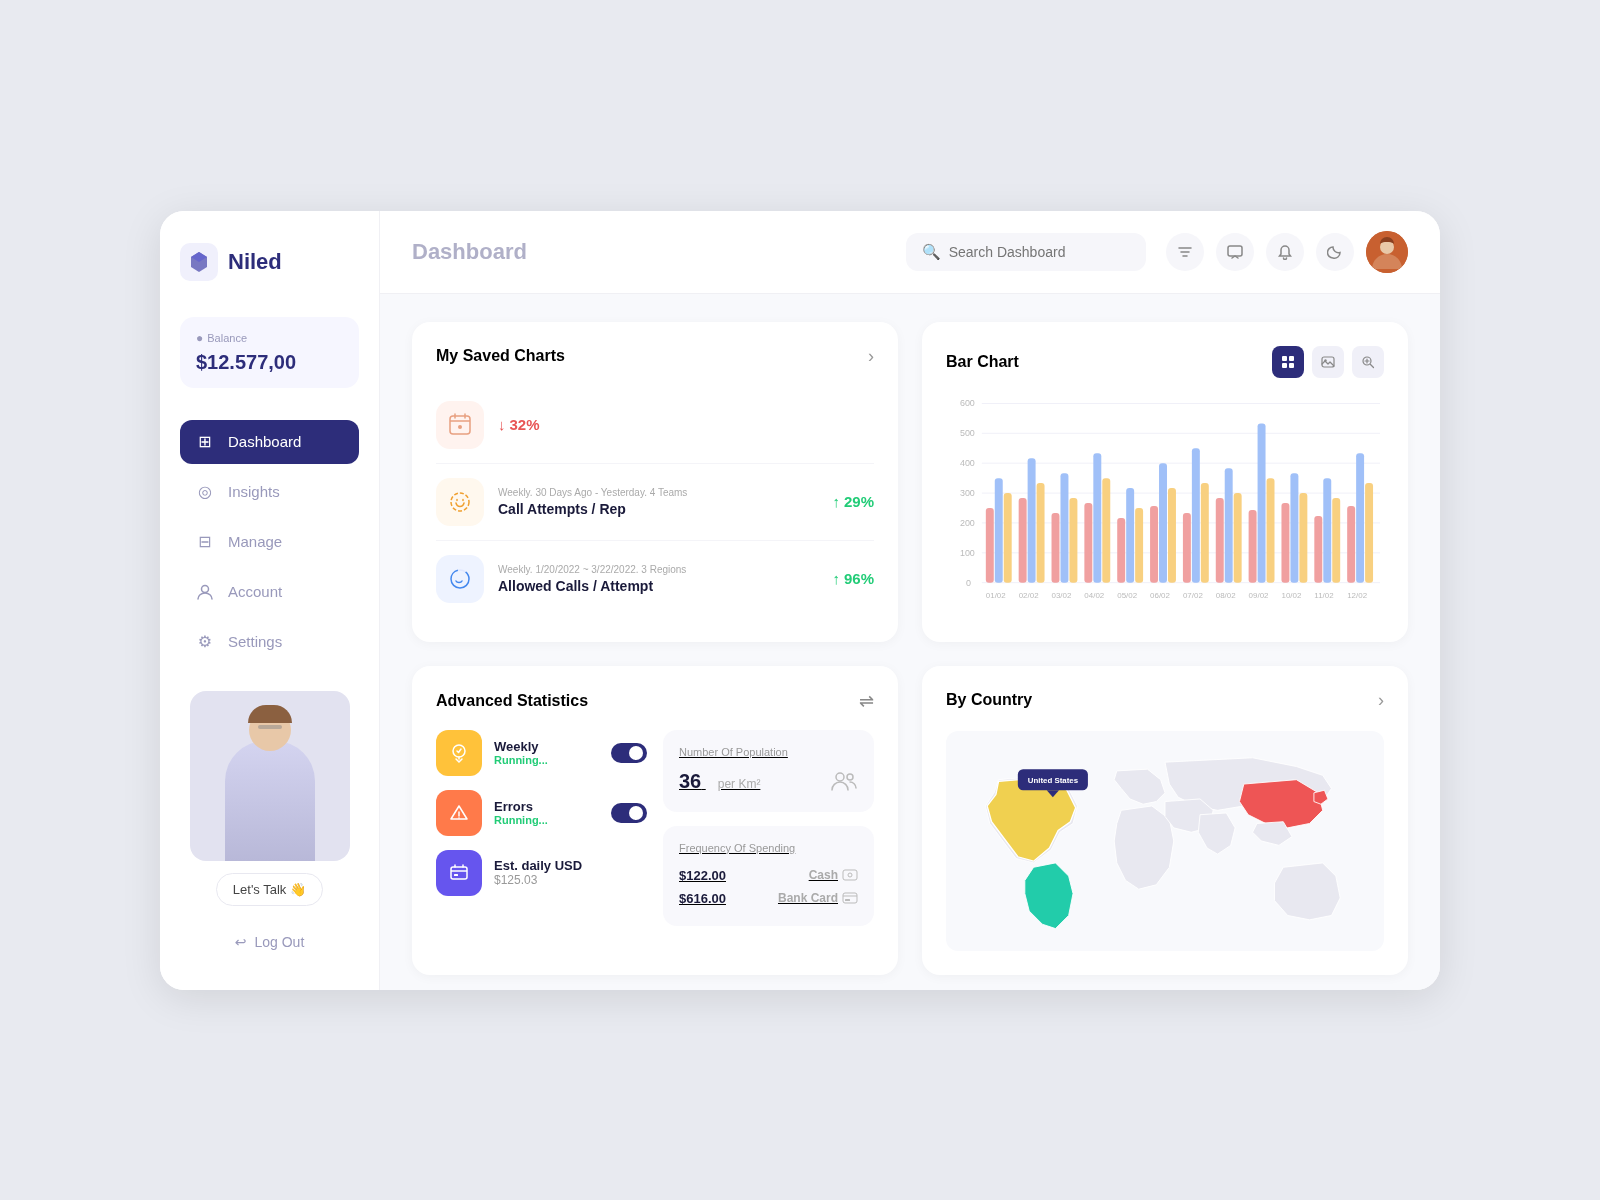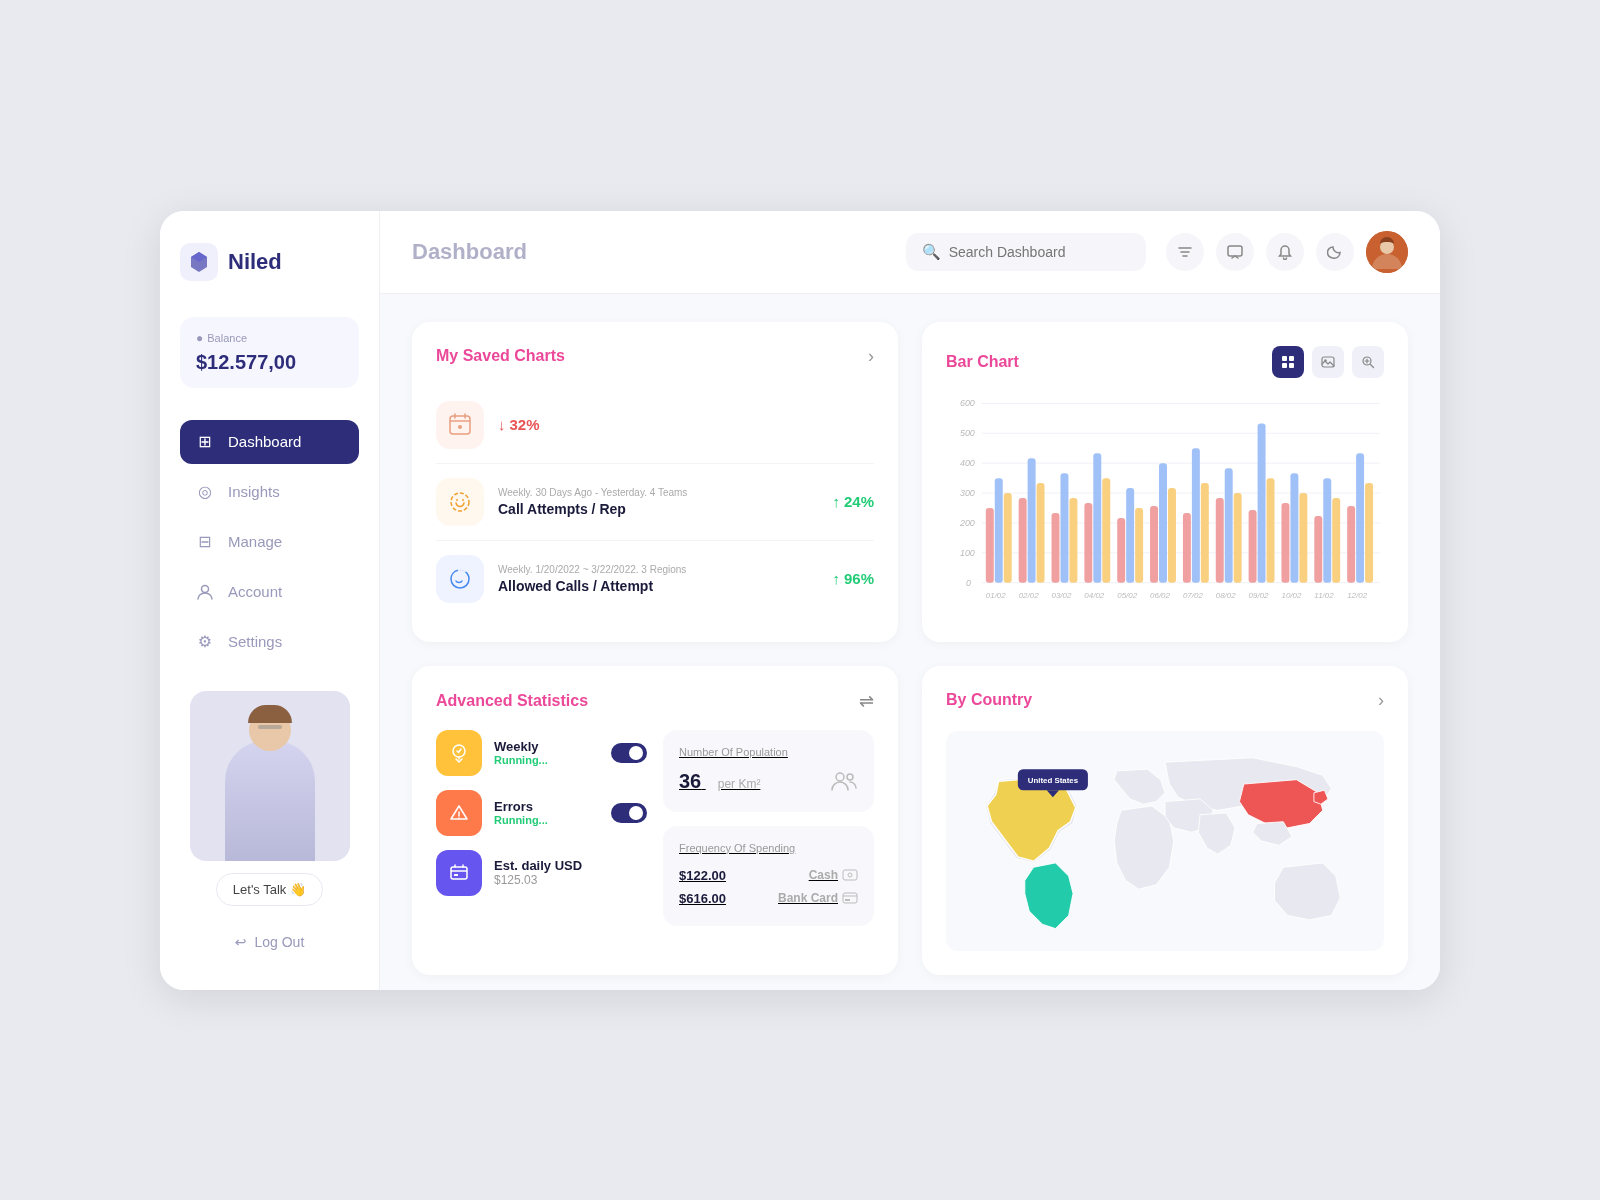--- a/index.html
+++ b/index.html
@@ -201,21 +201,21 @@
     }
     .card-header {
       display: flex;
       align-items: center;
       justify-content: space-between;
       margin-bottom: 20px;
     }
     .card-title {
       font-size: 16px;
       font-weight: 700;
-      color: #ec4899;
+      color: #000000;
     }
     .chevron-right {
       color: #999;
       font-size: 18px;
       cursor: pointer;
     }
 
     
     .chart-item {
       display: flex;
@@ -270,21 +270,20 @@
       justify-content: center;
       cursor: pointer;
       font-size: 14px;
       background: #f0f0f8;
       color: #888;
     }
     .bar-ctrl-btn.active { background: #2d2d7a; color: white; }
     .bar-chart-area {
       position: relative;
       height: 220px;
-      font-style: italic;
     }
     .bar-chart-svg {
       width: 100%;
       height: 100%;
     }
 
     
     .adv-stats-layout {
       display: grid;
       grid-template-columns: 1fr 1fr;
@@ -593,21 +592,21 @@
               <path d="M9 14c.5 2 2 3.5 4 3.5s3.5-1.5 4-3.5" stroke="#f0a030" stroke-width="1.5" stroke-linecap="round"></path>
               <path d="M10 10.5v1M16 10.5v1" stroke="#f0a030" stroke-width="1.5" stroke-linecap="round"></path>
             </svg>
           </div>
           <div class="chart-item-info">
             <div class="chart-item-meta">Weekly. 30 Days Ago - Yesterday. 4 Teams</div>
             <div class="chart-item-name">Call Attempts / Rep</div>
           </div>
           <div class="chart-item-pct pct-up">
             <span>↑</span>
-            <span>24%</span>
+            <span>29%</span>
           </div>
         </div>
 
         <div class="chart-item">
           <div class="chart-item-icon" style="background:#eef3ff;">
             <svg width="26" height="26" viewBox="0 0 26 26" fill="none">
               <circle cx="13" cy="13" r="9" stroke="#4488ee" stroke-width="1.5" stroke-dasharray="40 8" stroke-dashoffset="0"></circle>
               <circle cx="13" cy="13" r="9" stroke="#e0e8ff" stroke-width="1.5" stroke-dasharray="8 40" stroke-dashoffset="-40"></circle>
               <path d="M9 15c1 2 5 2 6 0" stroke="#4488ee" stroke-width="1.5" stroke-linecap="round"></path>
             </svg>

